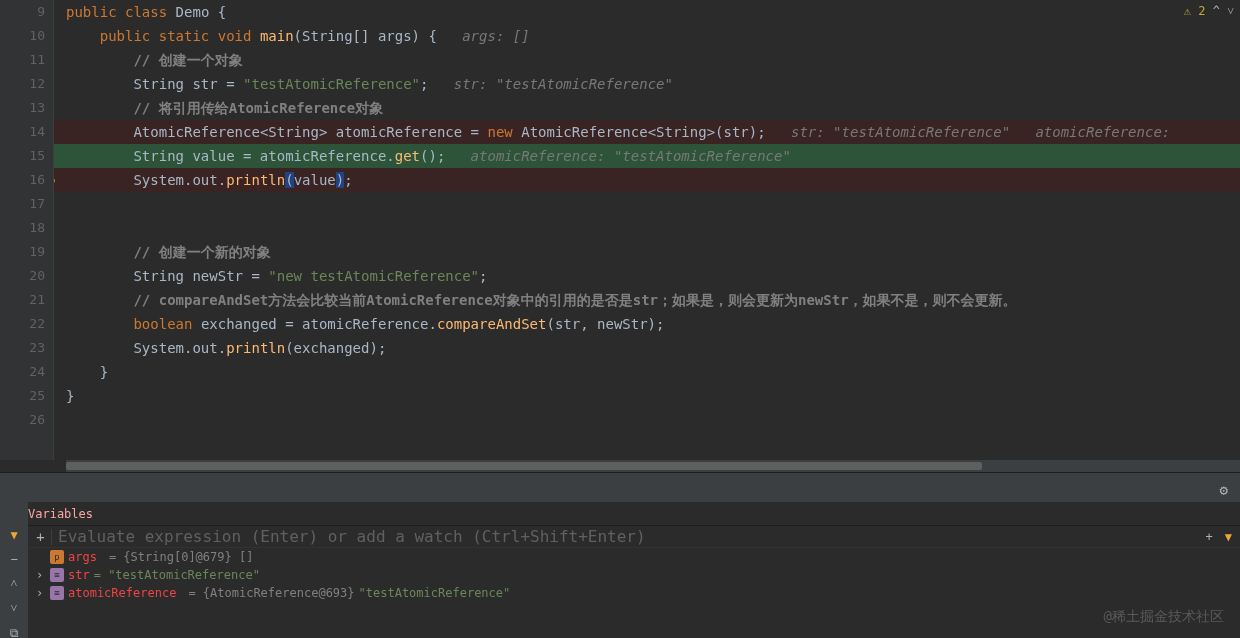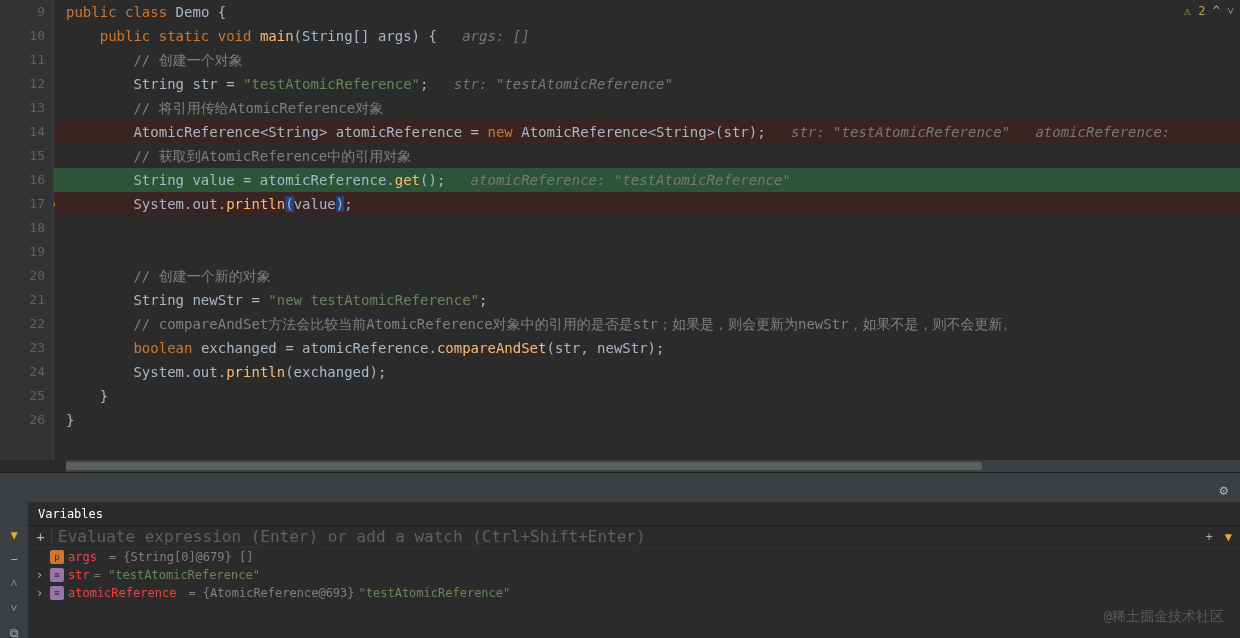--- a/index.html
+++ b/index.html
@@ -47,21 +47,21 @@
   top: 4px;
   color: #f0a732;
   font-size: 13px;
 }
 .hl-exec { background: #2d5438; }
 .hl-bp { background: #3a2323; }
 .kw { color: #cc7832; }
 .str { color: #6a8759; }
 .cls { color: #a9b7c6; }
 .mth { color: #fdba74; }
-.cmt { color: #808080; }
+.cmt { color: #808080; font-weight: bold; }
 .hint { color: #787878; font-style: italic; }
 .top-status {
   position: absolute;
   top: 4px;
   right: 6px;
   color: #bfa936;
   font-size: 12px;
 }
 .scrollbar-h {
   height: 12px;
@@ -107,22 +107,21 @@
   flex-direction: column;
   align-items: center;
   padding-top: 26px;
   gap: 10px;
   color: #afb1b3;
   font-size: 12px;
 }
 .debug-main { flex: 1; display: flex; flex-direction: column; }
 .vars-tab {
   height: 24px;
-  padding-left: 10px;
-  color: #ffffff;
+  color: #fca5a5;
   font-size: 12px;
   display: flex;
   align-items: center;
   border-bottom: 1px solid #1e1e1e;
 }
 .eval-row {
   height: 22px;
   display: flex;
   align-items: center;
   padding-left: 2px;
@@ -198,21 +197,20 @@
     <div class="ln">26</div>
   </div>
 
   <div class="code">
 <div class="code-line"><span class="kw">public class</span> <span class="cls">Demo</span> {</div>
 <div class="code-line">    <span class="kw">public static void</span> <span class="mth">main</span>(<span class="cls">String</span>[] args) {   <span class="hint">args: []</span></div>
 <div class="code-line">        <span class="cmt">// 创建一个对象</span></div>
 <div class="code-line">        <span class="cls">String</span> str = <span class="str">"testAtomicReference"</span>;   <span class="hint">str: "testAtomicReference"</span></div>
 <div class="code-line">        <span class="cmt">// 将引用传给AtomicReference对象</span></div>
 <div class="code-line hl-bp">        <span class="cls">AtomicReference</span>&lt;<span class="cls">String</span>&gt; atomicReference = <span class="kw">new</span> <span class="cls">AtomicReference</span>&lt;<span class="cls">String</span>&gt;(str);   <span class="hint">str: "testAtomicReference"   atomicReference:</span></div>
-<div class="code-line">        <span class="cmt">// 获取到AtomicReference中的引用对象</span></div>
 <div class="code-line hl-exec">        <span class="cls">String</span> value = atomicReference.<span class="mth">get</span>();   <span class="hint">atomicReference: "testAtomicReference"</span></div>
 <div class="code-line hl-bp"><span class="bulb">💡</span>        <span class="cls">System</span>.out.<span class="mth">println</span><span class="hl-match">(</span>value<span class="hl-match">)</span>;</div>
 <div class="code-line"></div>
 <div class="code-line"></div>
 <div class="code-line">        <span class="cmt">// 创建一个新的对象</span></div>
 <div class="code-line">        <span class="cls">String</span> newStr = <span class="str">"new testAtomicReference"</span>;</div>
 <div class="code-line">        <span class="cmt">// compareAndSet方法会比较当前AtomicReference对象中的引用的是否是str；如果是，则会更新为newStr，如果不是，则不会更新。</span></div>
 <div class="code-line">        <span class="kw">boolean</span> exchanged = atomicReference.<span class="mth">compareAndSet</span>(str, newStr);</div>
 <div class="code-line">        <span class="cls">System</span>.out.<span class="mth">println</span>(exchanged);</div>
 <div class="code-line">    }</div>

